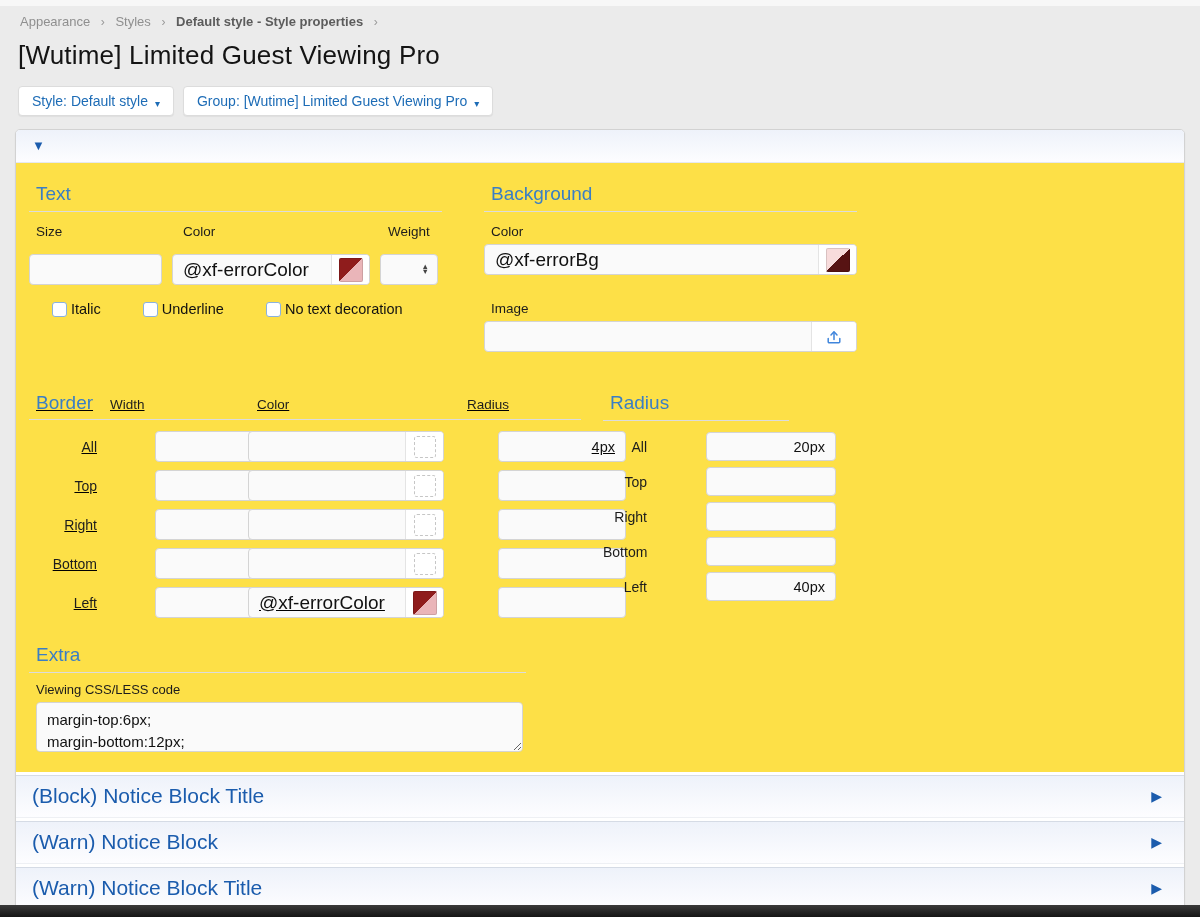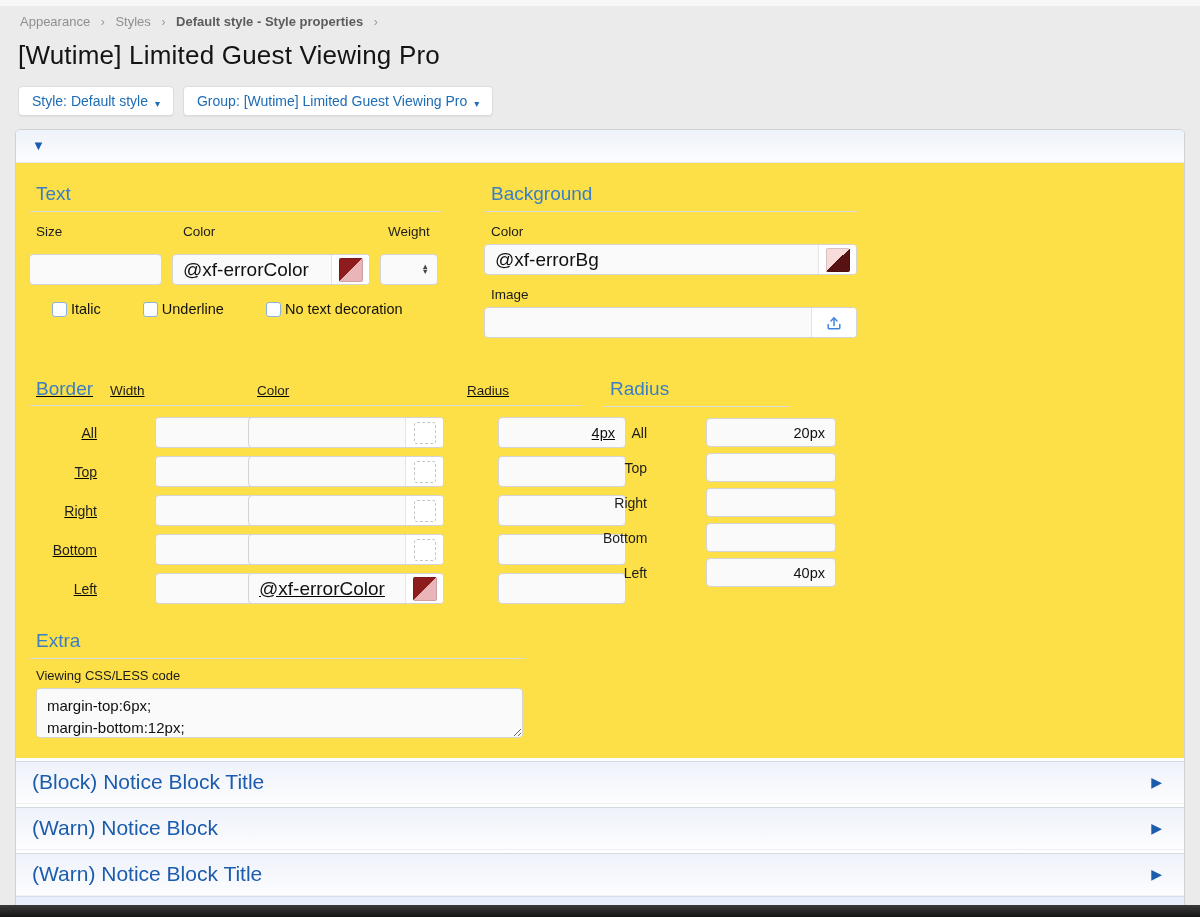--- a/index.html
+++ b/index.html
@@ -69,21 +69,21 @@
             border-radius:3px; background:#fff; cursor:pointer; margin:0; }
 
   
   .row-top { display:flex; gap:42px; }
   .col-text { width:413px; }
   .col-bg { width:373px; }
   .text-labels { display:grid; grid-template-columns:140px 198px 60px; column-gap:7px; margin:12px 0 15px; }
   .text-inputs { display:grid; grid-template-columns:133px 198px 58px; column-gap:10px; }
 
   .bg-field { margin-top:10px; }
-  .bg-field .f-label { margin:12px 0 5px; }
+  .bg-field .f-label { margin:26px 0 5px; }
   .upload-cell { width:45px; background:#fff; border-left:1px solid #e4e4e4; display:flex;
                  align-items:center; justify-content:center; cursor:pointer; }
 
   .row-mid { display:flex; gap:22px; margin-top:40px; }
   .border-col { width:552px;text-decoration:underline; }
   .border-head { display:grid; grid-template-columns:72px 140px 203px 128px; column-gap:7px;
                  align-items:baseline; border-bottom:1px solid #dcdcdc; padding-bottom:5px; }
   .border-head .g-head { border:none; padding-bottom:0; }
   .border-head .f-label { padding-left:2px; }
   .border-grid { display:grid; grid-template-columns:72px 133px 196px 128px; column-gap:7px;

